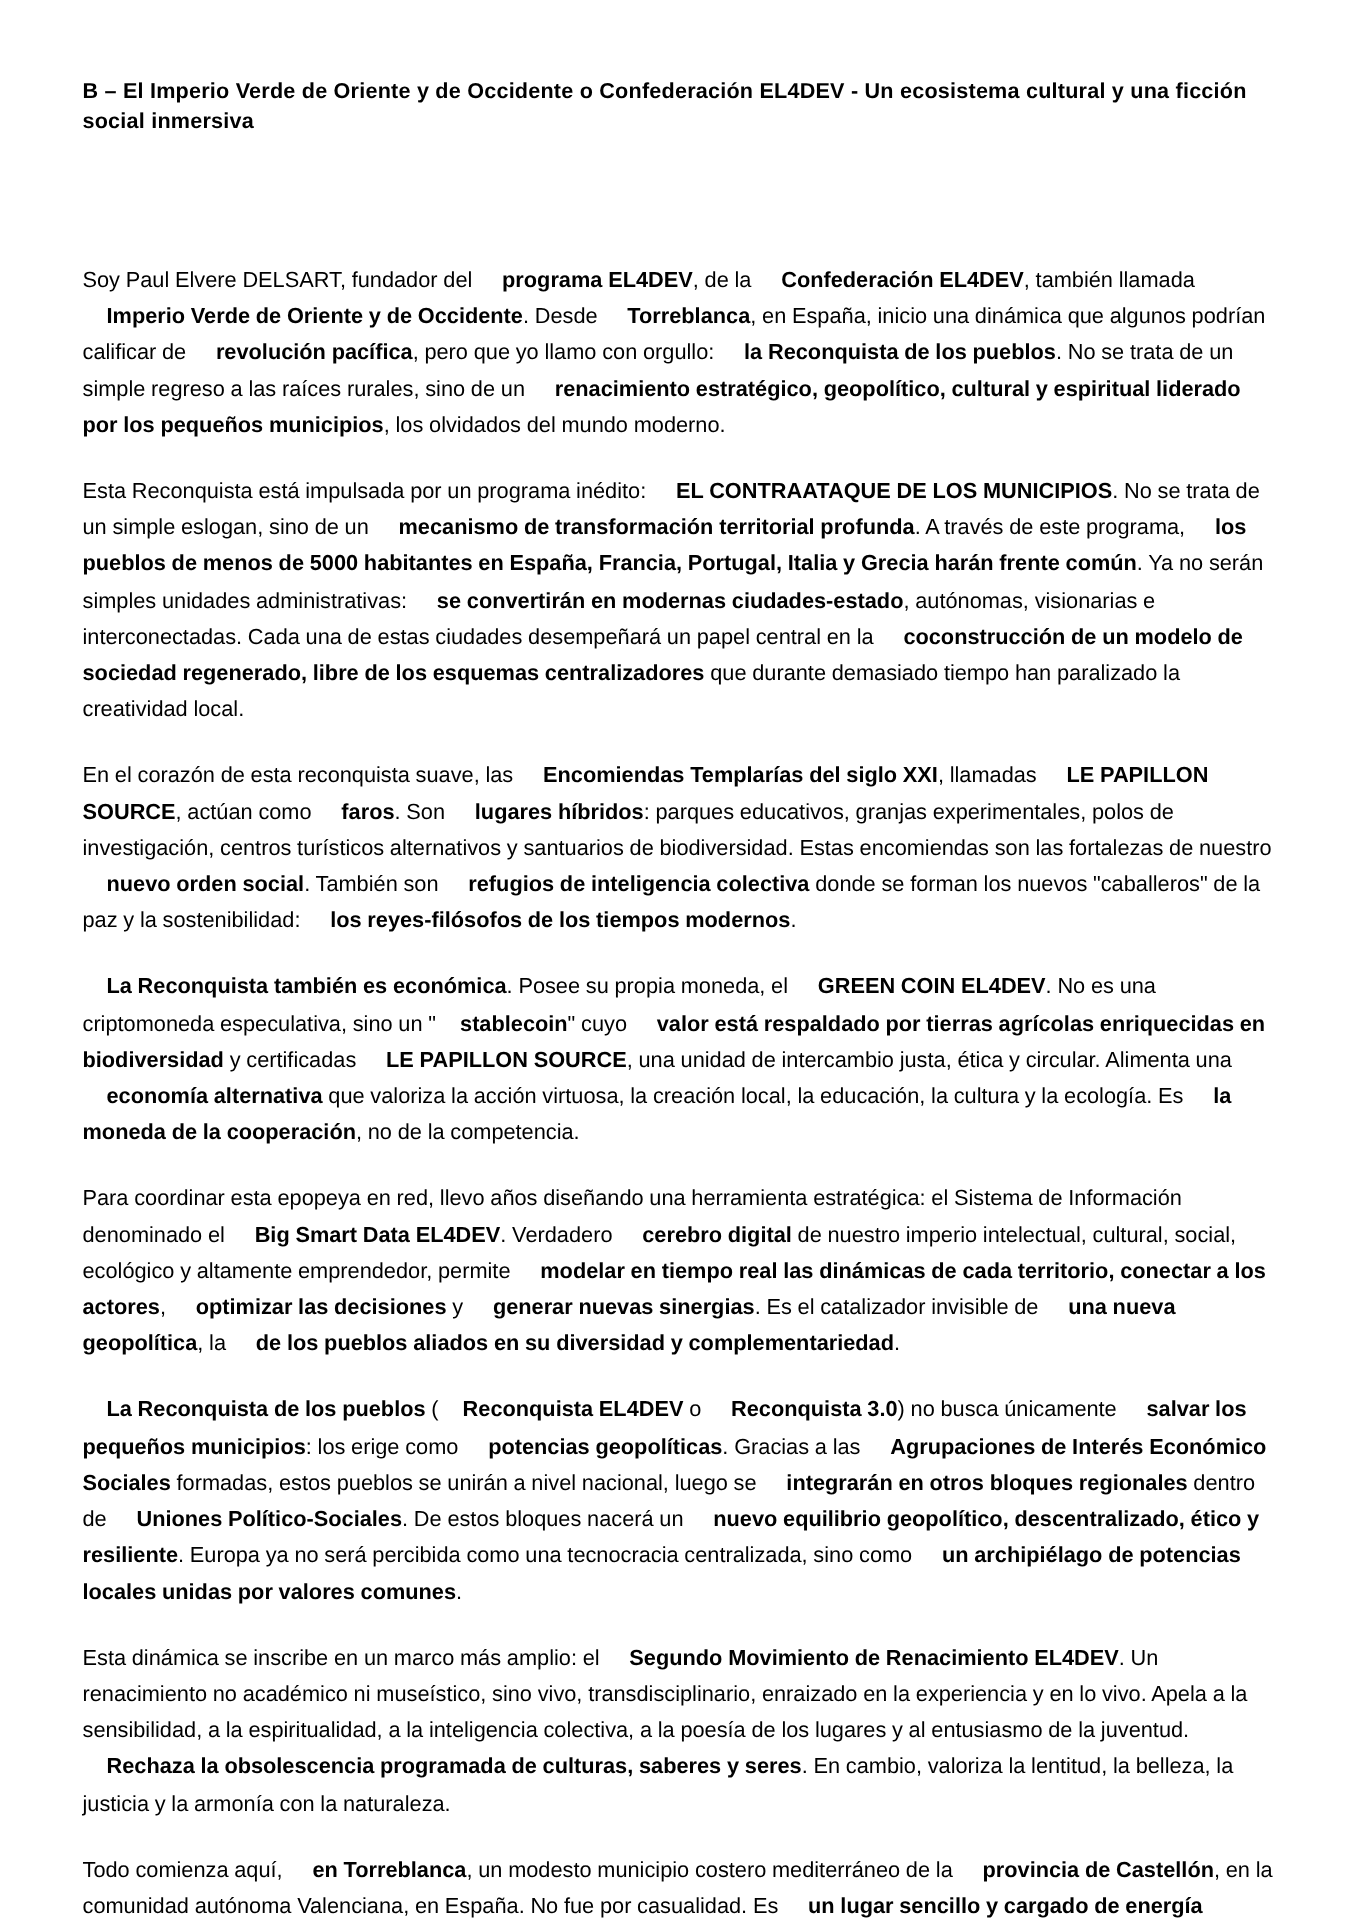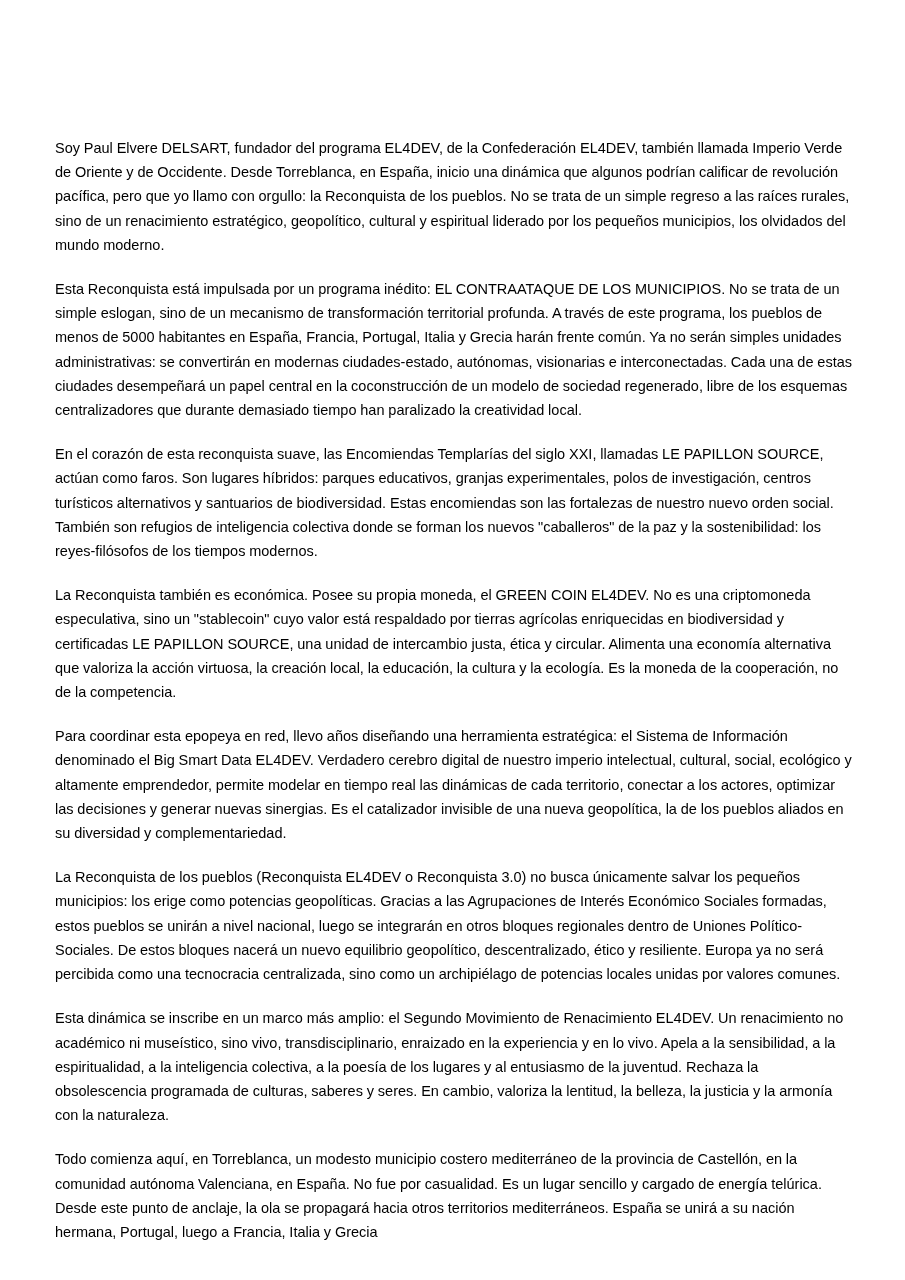--- a/index.html
+++ b/index.html
@@ -39,28 +39,30 @@
     line-height: 24.2px;
     margin: 0 0 20px 0;
     width: 797px;
     text-align: left;
     word-spacing: -0.2px;
   }
   .para:last-child {
     margin-bottom: 0;
   }
   .para b {
-    font-weight: normal;
+    font-weight: bold;
+    margin-left: 16px;
   }
 </style>
 </head>
 <body>
 
 <div class="page">
 
+  <h1 class="doc-title">B – El Imperio Verde de Oriente y de Occidente o Confederación EL4DEV - Un ecosistema cultural y una ficción social inmersiva</h1>
 
   <div class="spacer-after-title"></div>
 
   <div class="body-text">
     <p class="para"><span>Soy Paul Elvere DELSART, fundador del </span><b>programa EL4DEV</b><span>, de la </span><b>Confederación EL4DEV</b><span>, también llamada </span><b>Imperio Verde de Oriente y de Occidente</b><span>. Desde </span><b>Torreblanca</b><span>, en España, inicio una dinámica que algunos podrían calificar de </span><b>revolución pacífica</b><span>, pero que yo llamo con orgullo: </span><b>la Reconquista de los pueblos</b><span>. No se trata de un simple regreso a las raíces rurales, sino de un </span><b>renacimiento estratégico, geopolítico, cultural y espiritual liderado por los pequeños municipios</b><span>, los olvidados del mundo moderno.</span></p>
     <p class="para"><span>Esta Reconquista está impulsada por un programa inédito: </span><b>EL CONTRAATAQUE DE LOS MUNICIPIOS</b><span>. No se trata de un simple eslogan, sino de un </span><b>mecanismo de transformación territorial profunda</b><span>. A través de este programa, </span><b>los pueblos de menos de 5000 habitantes en España, Francia, Portugal, Italia y Grecia harán frente común</b><span>. Ya no serán simples unidades administrativas: </span><b>se convertirán en modernas ciudades-estado</b><span>, autónomas, visionarias e interconectadas. Cada una de estas ciudades desempeñará un papel central en la </span><b>coconstrucción de un modelo de sociedad regenerado, libre de los esquemas centralizadores</b><span> que durante demasiado tiempo han paralizado la creatividad local.</span></p>
     <p class="para"><span>En el corazón de esta reconquista suave, las </span><b>Encomiendas Templarías del siglo XXI</b><span>, llamadas </span><b>LE PAPILLON SOURCE</b><span>, actúan como </span><b>faros</b><span>. Son </span><b>lugares híbridos</b><span>: parques educativos, granjas experimentales, polos de investigación, centros turísticos alternativos y santuarios de biodiversidad. Estas encomiendas son las fortalezas de nuestro </span><b>nuevo orden social</b><span>. También son </span><b>refugios de inteligencia colectiva</b><span> donde se forman los nuevos "caballeros" de la paz y la sostenibilidad: </span><b>los reyes-filósofos de los tiempos modernos</b><span>.</span></p>
     <p class="para"><b>La Reconquista también es económica</b><span>. Posee su propia moneda, el </span><b>GREEN COIN EL4DEV</b><span>. No es una criptomoneda especulativa, sino un "</span><b>stablecoin</b><span>" cuyo </span><b>valor está respaldado por tierras agrícolas enriquecidas en biodiversidad</b><span> y certificadas </span><b>LE PAPILLON SOURCE</b><span>, una unidad de intercambio justa, ética y circular. Alimenta una </span><b>economía alternativa</b><span> que valoriza la acción virtuosa, la creación local, la educación, la cultura y la ecología. Es </span><b>la moneda de la cooperación</b><span>, no de la competencia.</span></p>
     <p class="para"><span>Para coordinar esta epopeya en red, llevo años diseñando una herramienta estratégica: el Sistema de Información denominado el </span><b>Big Smart Data EL4DEV</b><span>. Verdadero </span><b>cerebro digital</b><span> de nuestro imperio intelectual, cultural, social, ecológico y altamente emprendedor, permite </span><b>modelar en tiempo real las dinámicas de cada territorio, conectar a los actores</b><span>, </span><b>optimizar las decisiones</b><span> y </span><b>generar nuevas sinergias</b><span>. Es el catalizador invisible de </span><b>una nueva geopolítica</b><span>, la </span><b>de los pueblos aliados en su diversidad y complementariedad</b><span>.</span></p>
     <p class="para"><b>La Reconquista de los pueblos</b><span> (</span><b>Reconquista EL4DEV</b><span> o </span><b>Reconquista 3.0</b><span>) no busca únicamente </span><b>salvar los pequeños municipios</b><span>: los erige como </span><b>potencias geopolíticas</b><span>. Gracias a las </span><b>Agrupaciones de Interés Económico Sociales</b><span> formadas, estos pueblos se unirán a nivel nacional, luego se </span><b>integrarán en otros bloques regionales</b><span> dentro de </span><b>Uniones Político-Sociales</b><span>. De estos bloques nacerá un </span><b>nuevo equilibrio geopolítico, descentralizado, ético y resiliente</b><span>. Europa ya no será percibida como una tecnocracia centralizada, sino como </span><b>un archipiélago de potencias locales unidas por valores comunes</b><span>.</span></p>

